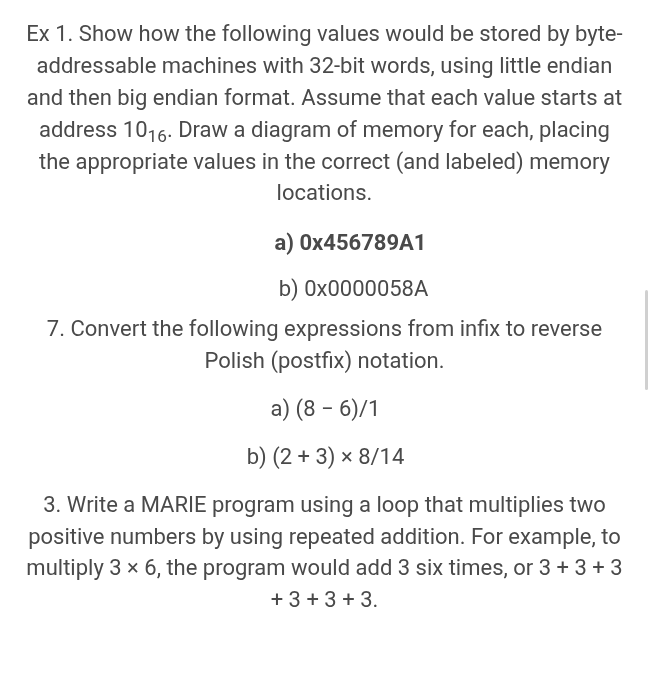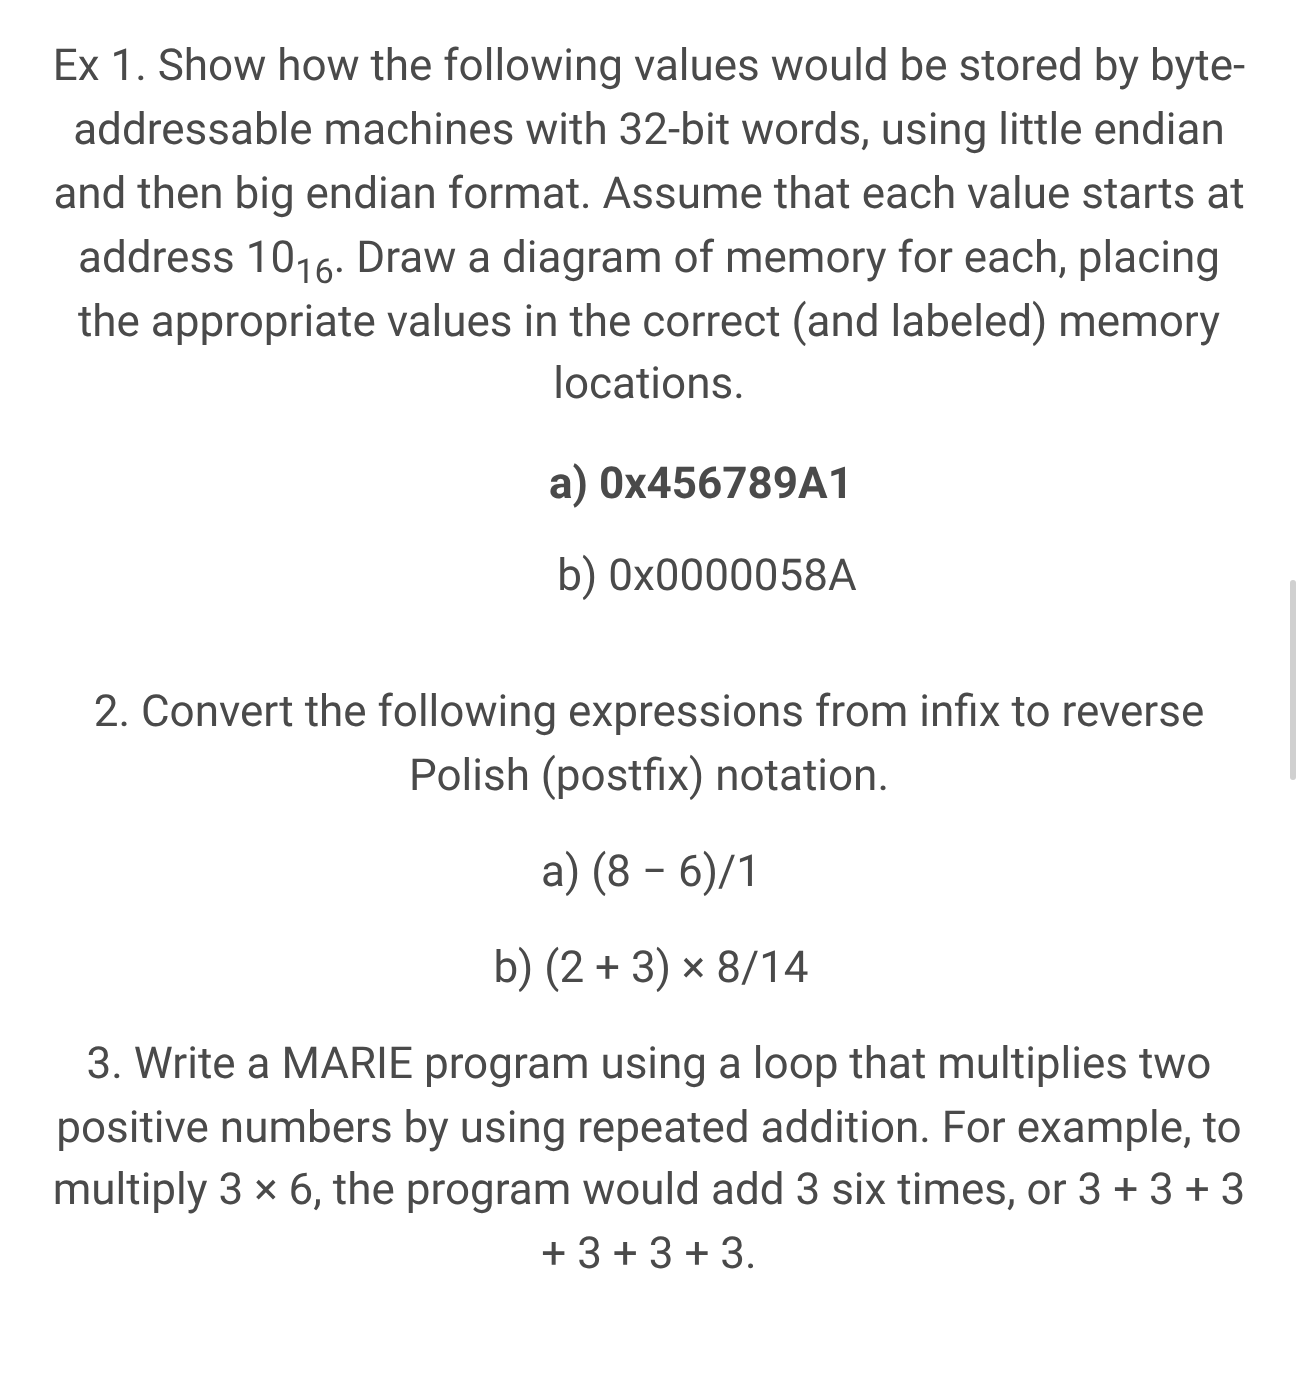--- a/index.html
+++ b/index.html
@@ -22,21 +22,21 @@
     .para {
       margin-bottom: 18px;
     }
     .indent-a {
       padding-left: 52px;
       margin-bottom: 14px;
       font-weight: bold;
     }
     .indent-b {
       padding-left: 58px;
-      margin-bottom: 36px;
+      margin-bottom: 8px;
     }
     .sub {
       font-size: 0.78em;
       vertical-align: sub;
       line-height: 0;
     }
     .q2 {
       margin-bottom: 16px;
     }
     .q2-sub {
@@ -59,20 +59,20 @@
 </head>
 <body>
 
 <div class="para">
   <span>Ex 1. Show how the following values would be stored by byte-addressable machines with 32-bit words, using little endian and then big endian format. Assume that each value starts at address 10</span><span class="sub">16</span><span>. Draw a diagram of memory for each, placing the appropriate values in the correct (and labeled) memory locations.</span>
 </div>
 
 <div class="indent-a">a) 0x456789A1</div>
 <div class="indent-b">b) 0x0000058A</div>
 
-<div class="para q2">2. Convert the following expressions from infix to reverse Polish (postfix) notation.</div>
+<div class="para q2">7. Convert the following expressions from infix to reverse Polish (postfix) notation.</div>
 
 <div class="q2-sub">a) (8 − 6)/1</div>
 <div class="q2-sub">b) (2 + 3) × 8/14</div>
 
 <div class="para q3">3. Write a MARIE program using a loop that multiplies two positive numbers by using repeated addition. For example, to multiply 3 × 6, the program would add 3 six times, or 3 + 3 + 3 + 3 + 3 + 3.</div>
 
 <div class="scrollbar"></div>
 
 </body></html>

